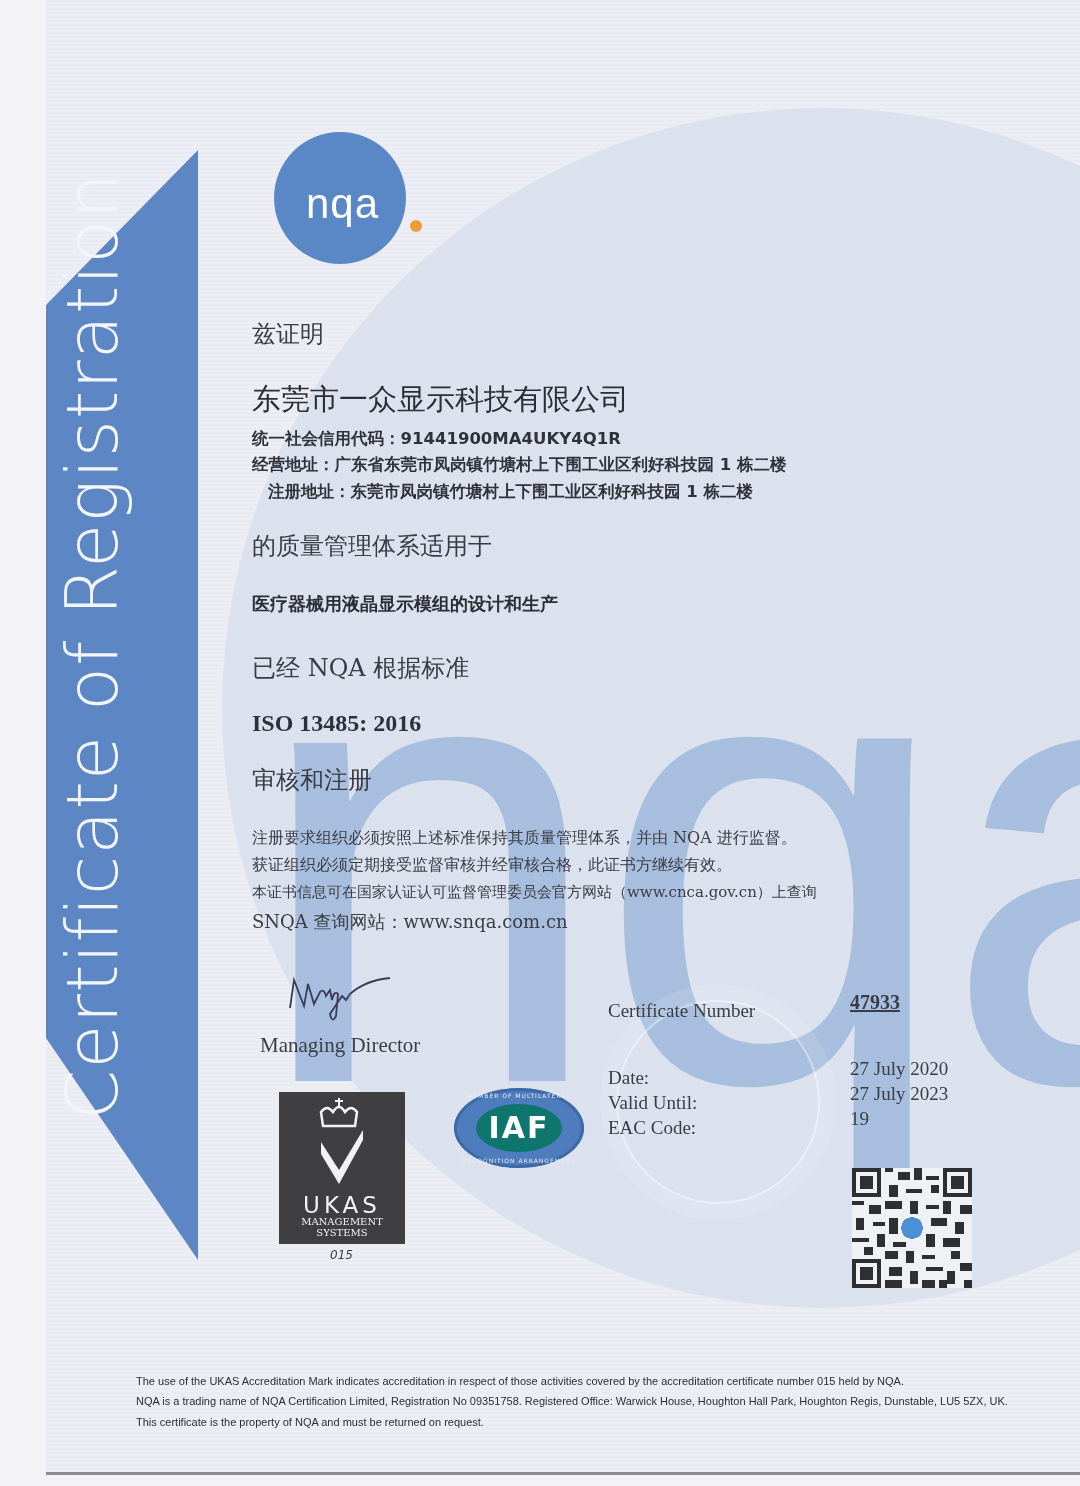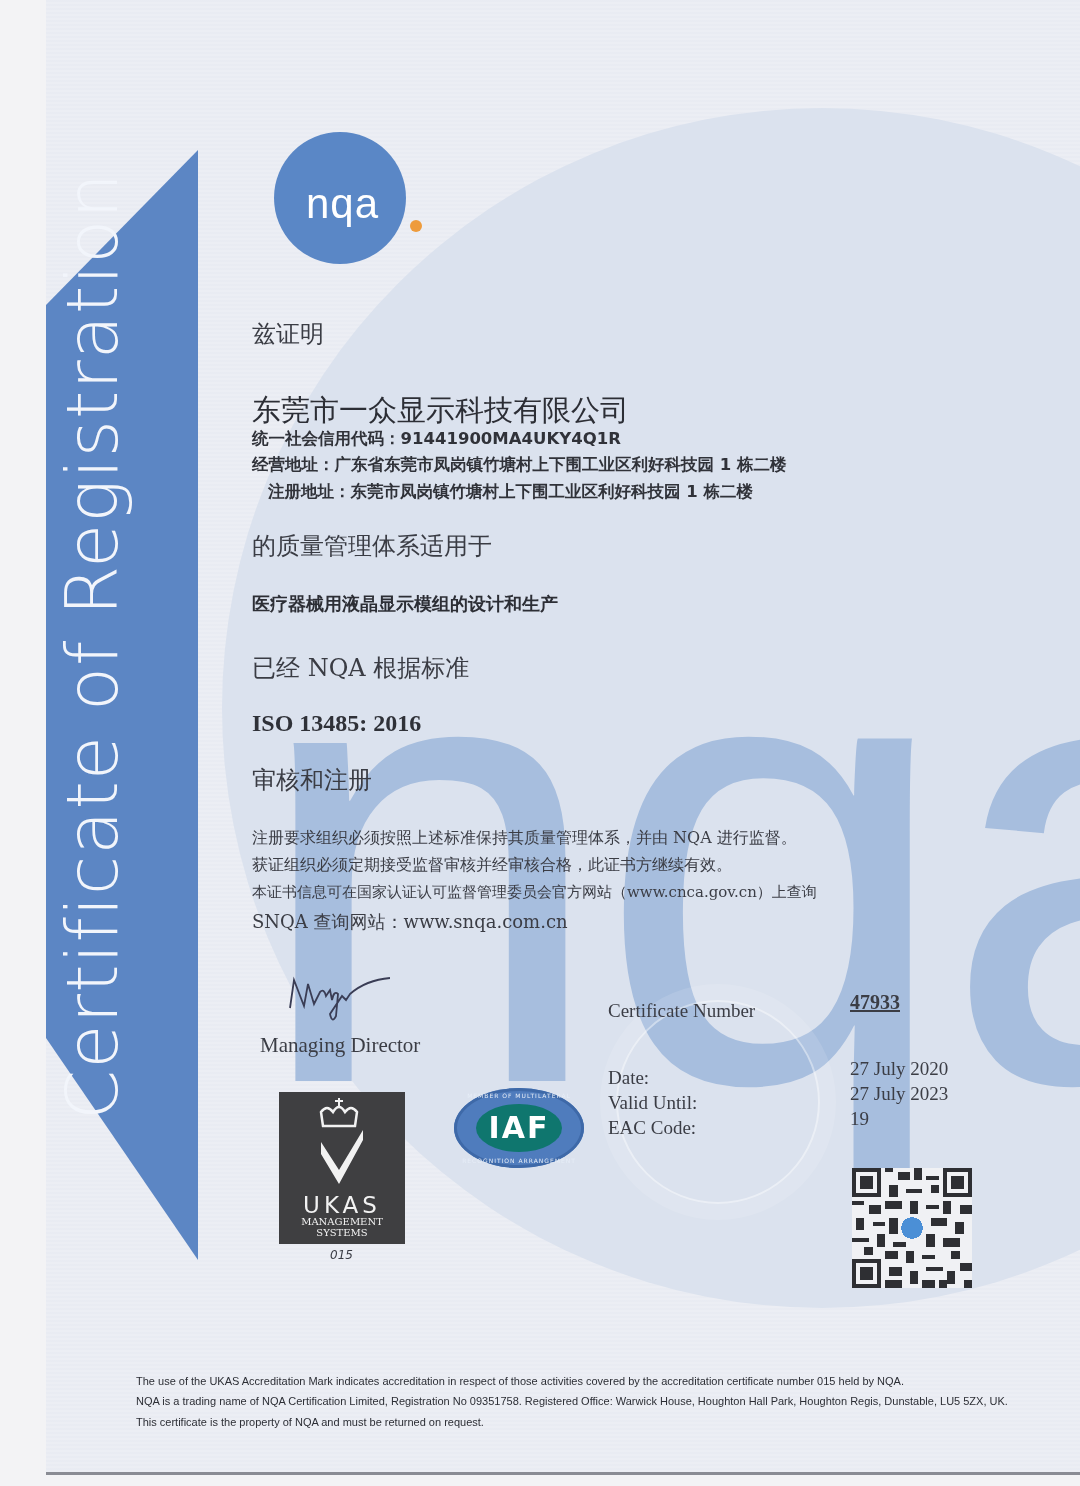--- a/index.html
+++ b/index.html
@@ -43,21 +43,21 @@
     .logo-text {
       position: absolute; left: 32px; top: 48px; font-family: "Liberation Sans", sans-serif;
       font-size: 42px; color: #ffffff; letter-spacing: 1px;
     }
     .logo-dot {
       position: absolute; left: 364px; top: 220px; width: 12px; height: 12px; border-radius: 50%;
       background: #ee9b3c;
     }
     .t { position: absolute; color: #2a2c33; white-space: nowrap; }
     .cn-intro { left: 206px; top: 318px; font-size: 24px; color: #3a3c44; }
-    .company { left: 206px; top: 391px; font-family: "DejaVu Sans", sans-serif; font-size: 29px; color: #2c2e35; }
+    .company { left: 206px; top: 380px; font-family: "DejaVu Sans", sans-serif; font-size: 29px; color: #2c2e35; }
     .info { font-family: "DejaVu Sans", sans-serif; font-size: 16.5px; font-weight: bold; color: #303239; }
     .scope-intro { left: 206px; top: 530px; font-size: 24px; color: #3a3c44; }
     .scope { left: 206px; top: 592px; font-family: "DejaVu Sans", sans-serif; font-size: 18px; font-weight: bold; color: #2c2e35; }
     .std-intro { left: 206px; top: 652px; font-size: 24px; color: #3a3c44; }
     .std { left: 206px; top: 710px; font-family: "Liberation Serif", serif; font-size: 24px; font-weight: bold; color: #2f3138; }
     .audit { left: 206px; top: 764px; font-size: 24px; color: #3a3c44; }
     .note { font-size: 16px; color: #3b3d45; }
     .signature {
       position: absolute; left: 240px; top: 970px;
     }

